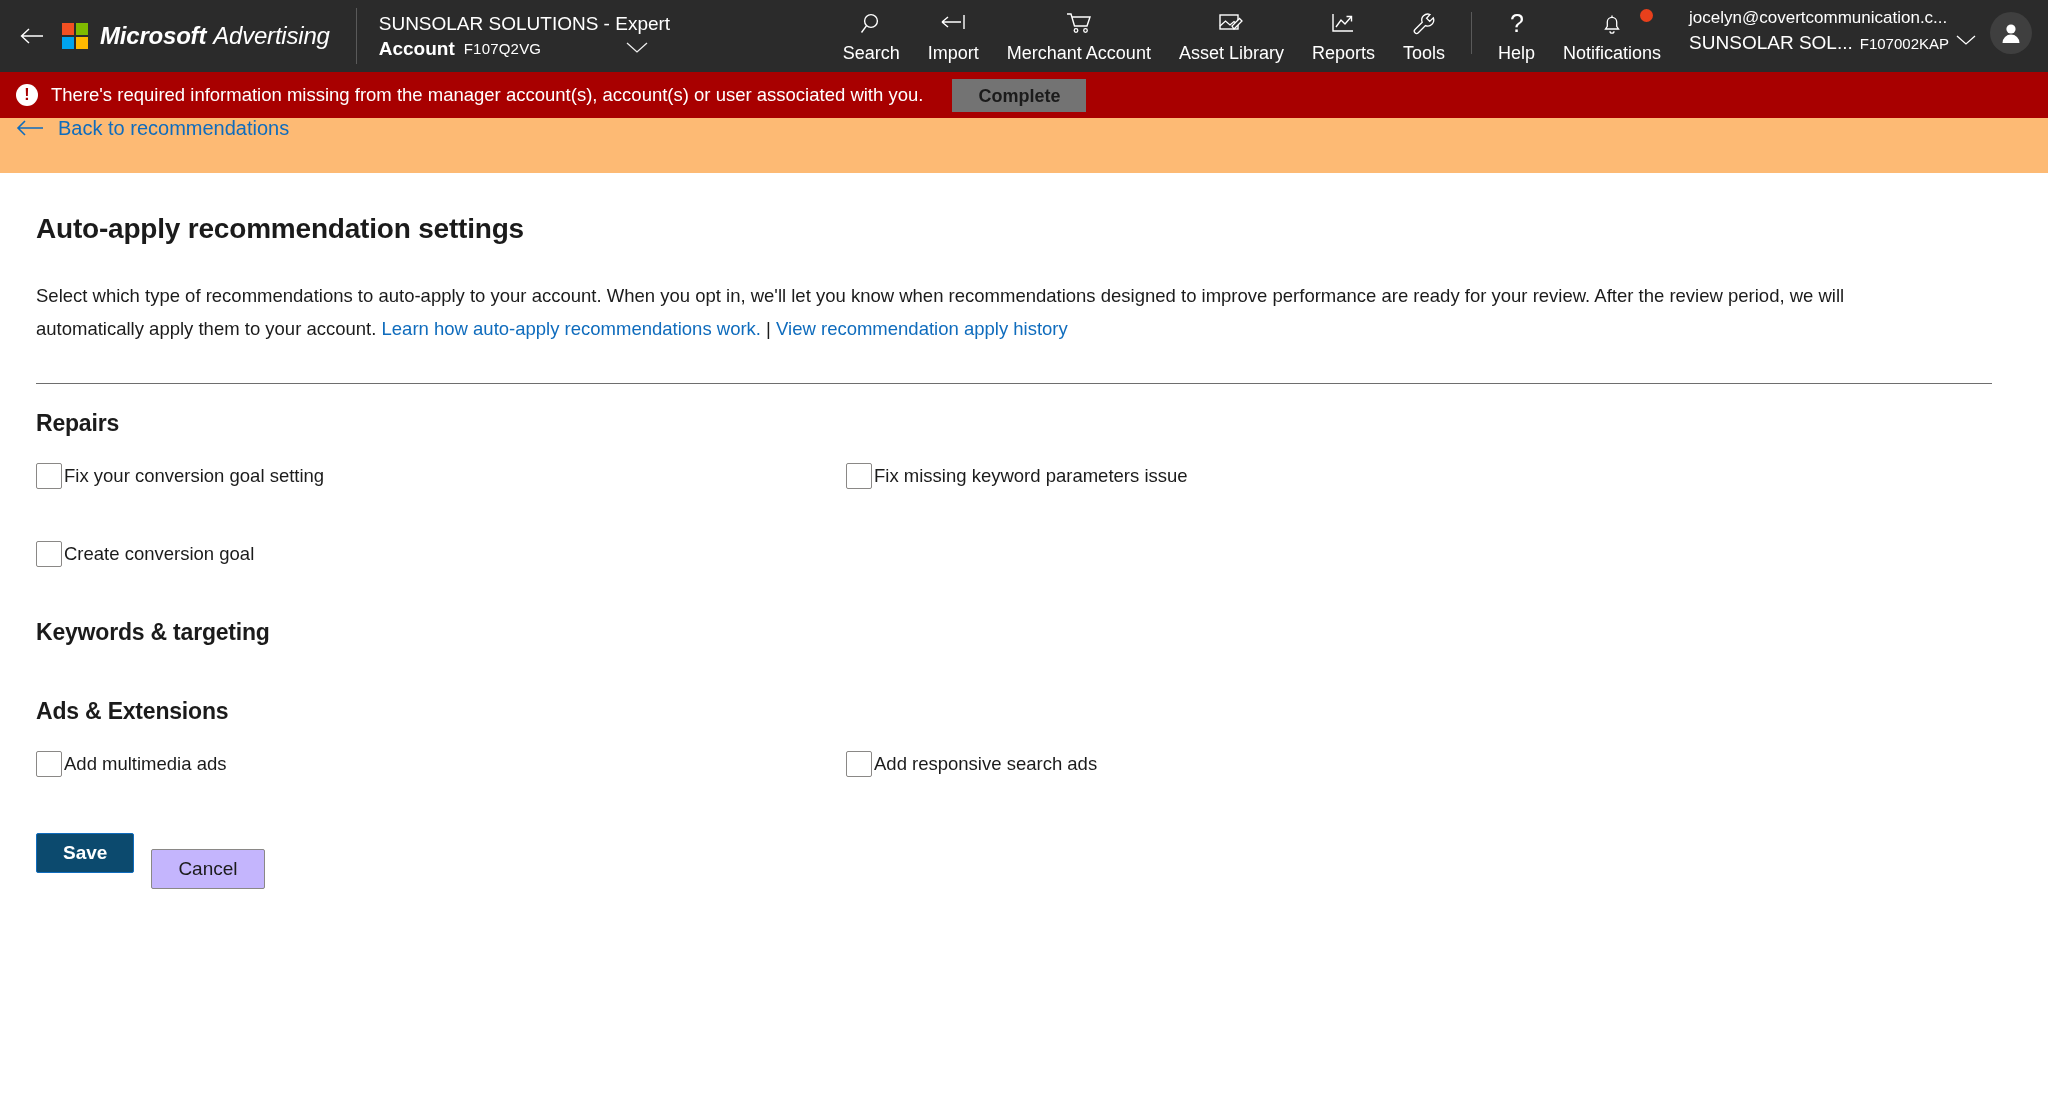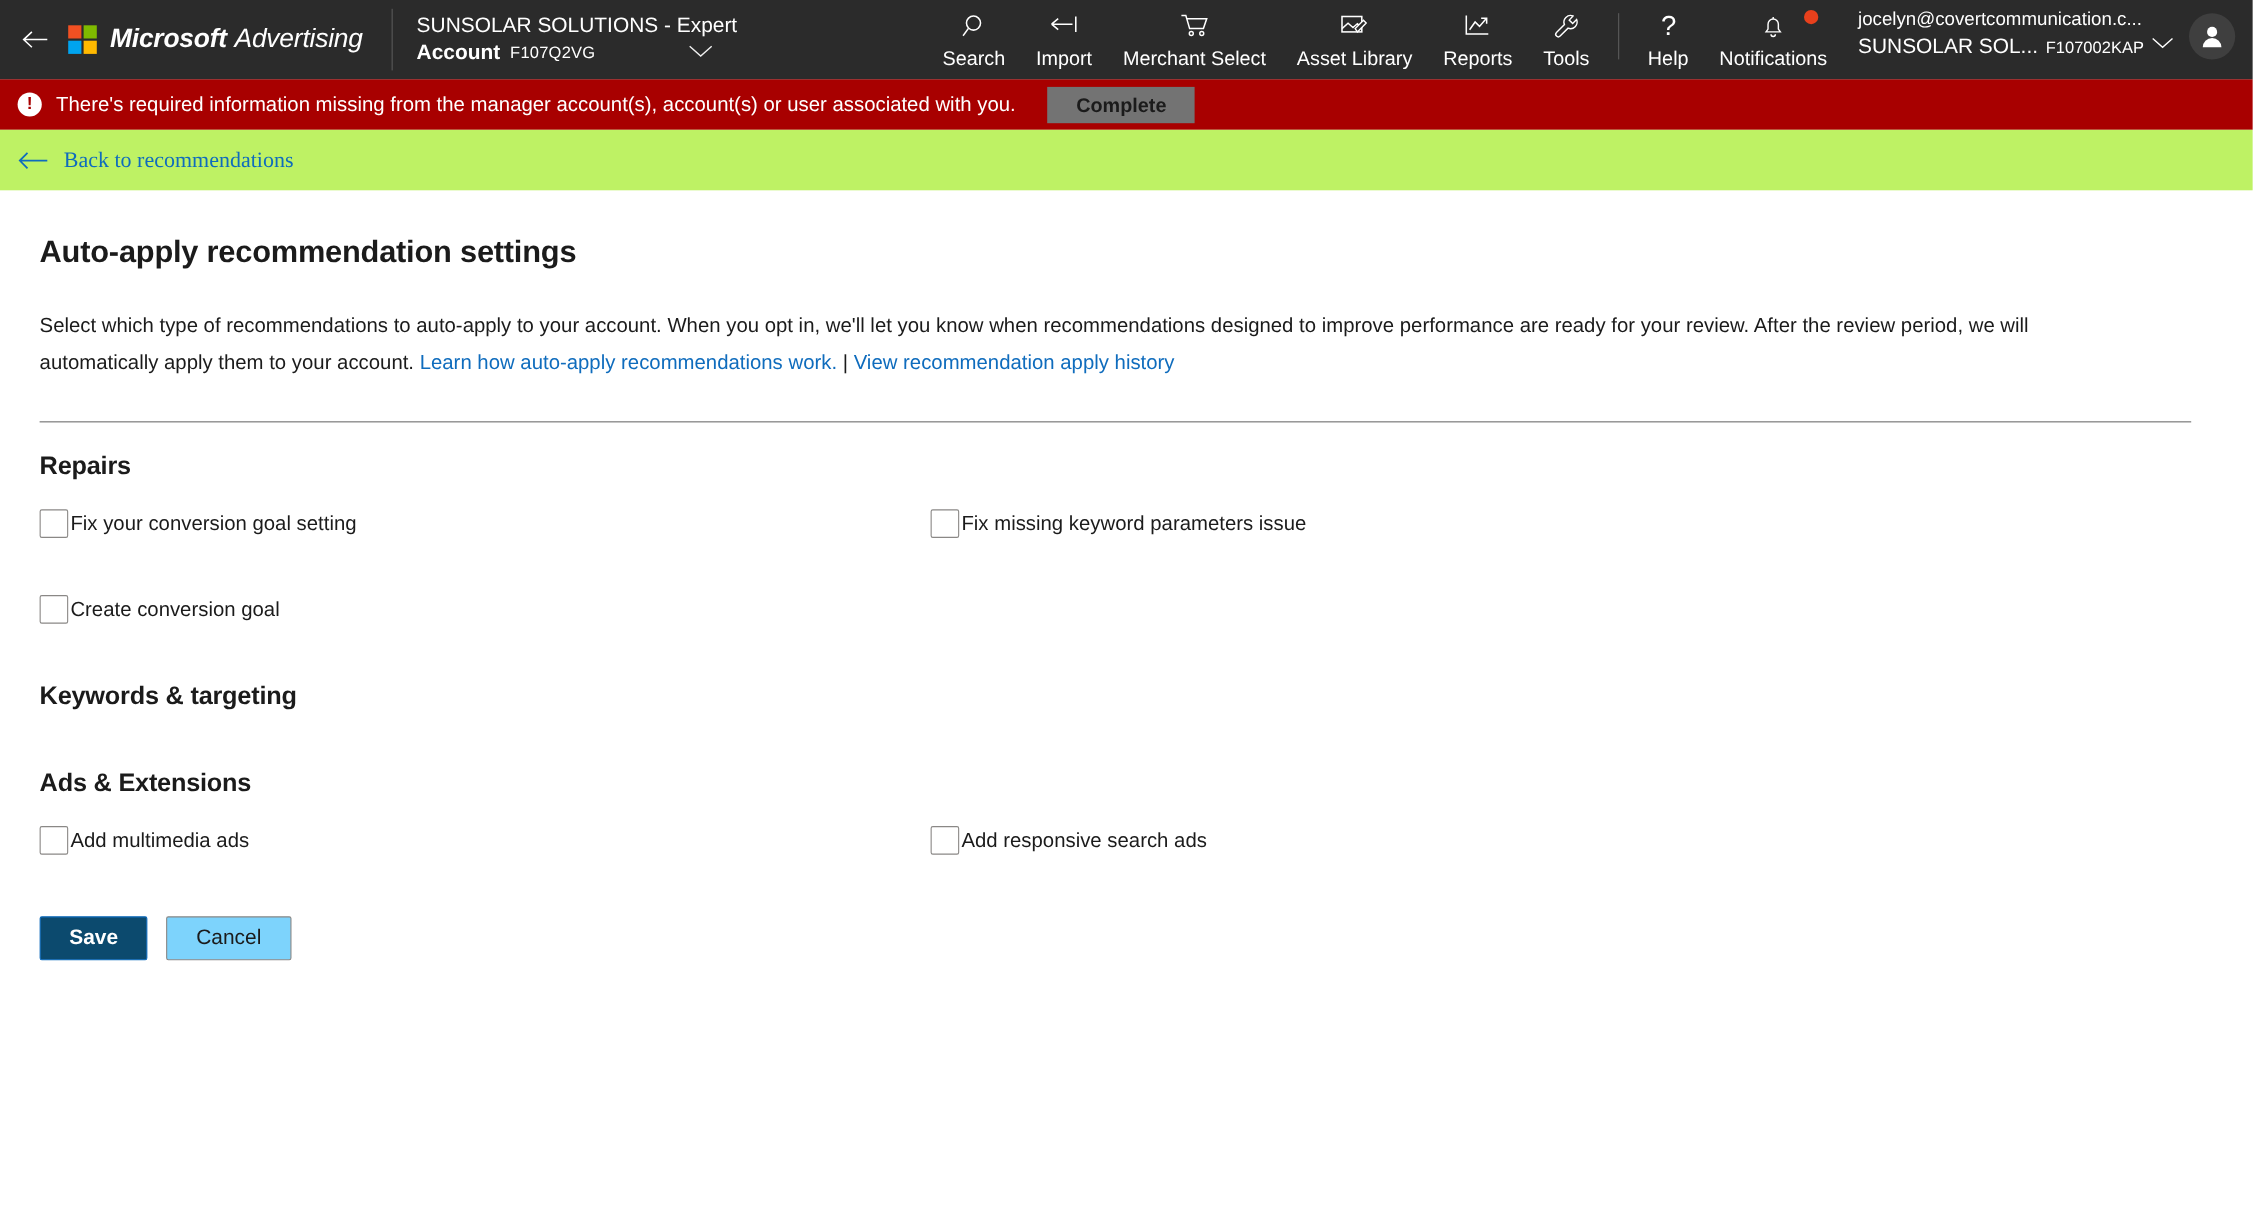--- a/index.html
+++ b/index.html
@@ -193,26 +193,25 @@
     font-size: 18px;
     font-weight: 600;
     padding: 7px 26px;
     cursor: pointer;
     height: 33px;
   }
 
   
   .crumb-bar {
     height: 55px;
-    background: #bef264;
-    display: flex;
-    align-items: center;
+    background: #fdba74;
+    display: flex;
+    align-items: flex-start;
     padding-left: 16px;
     gap: 14px;
-    font-family: Liberation Serif, serif;
   }
   .crumb-link {
     display: flex;
     align-items: center;
     gap: 14px;
     color: #0f6cbd;
     font-size: 20px;
     text-decoration: none;
     cursor: pointer;
   }
@@ -294,24 +293,25 @@
     cursor: pointer;
     border-radius: 2px;
   }
   .btn-primary {
     background: #0c4a6e;
     color: #ffffff;
     border: 1px solid #0f6cbd;
     font-weight: 600;
   }
   .btn-secondary {
-    background: #7dd3fc;
+    background: #c4b5fd;
     color: #1b1b1b;
     border: 1px solid #8a8886;
     font-weight: 400;
+    margin-top: 16px;
   }
 </style>
 </head>
 <body>
 
 <div class="topnav">
 
   <div class="nav-back">
     <svg width="26" height="20" viewBox="0 0 26 20" fill="none">
       <path d="M11 3 L3.5 10 L11 17 M3.5 10 H25" stroke="#ffffff" stroke-width="1.4" fill="none"></path>
@@ -367,21 +367,21 @@
     </div>
 
     <div class="nav-item">
       <span class="ico">
         <svg width="28" height="26" viewBox="0 0 28 26" fill="none">
           <path d="M2 3 H6 L9.5 15 H22 L25 6 H7" stroke="#fff" stroke-width="1.4" fill="none"></path>
           <circle cx="11" cy="19.5" r="1.8" stroke="#fff" stroke-width="1.3"></circle>
           <circle cx="20.5" cy="19.5" r="1.8" stroke="#fff" stroke-width="1.3"></circle>
         </svg>
       </span>
-      <span class="lbl">Merchant Select</span>
+      <span class="lbl">Merchant Account</span>
     </div>
 
     <div class="nav-item">
       <span class="ico">
         <svg width="28" height="26" viewBox="0 0 28 26" fill="none">
           <rect x="3" y="4" width="18" height="14" stroke="#fff" stroke-width="1.4"></rect>
           <path d="M3 15 L8.5 10 L13 14 L17 10.5 L21 14" stroke="#fff" stroke-width="1.3" fill="none"></path>
           <path d="M17 18 L25 10 L22.5 7.5 L15 15 Z" stroke="#fff" stroke-width="1.3" fill="#2b2b2b"></path>
         </svg>
       </span>

